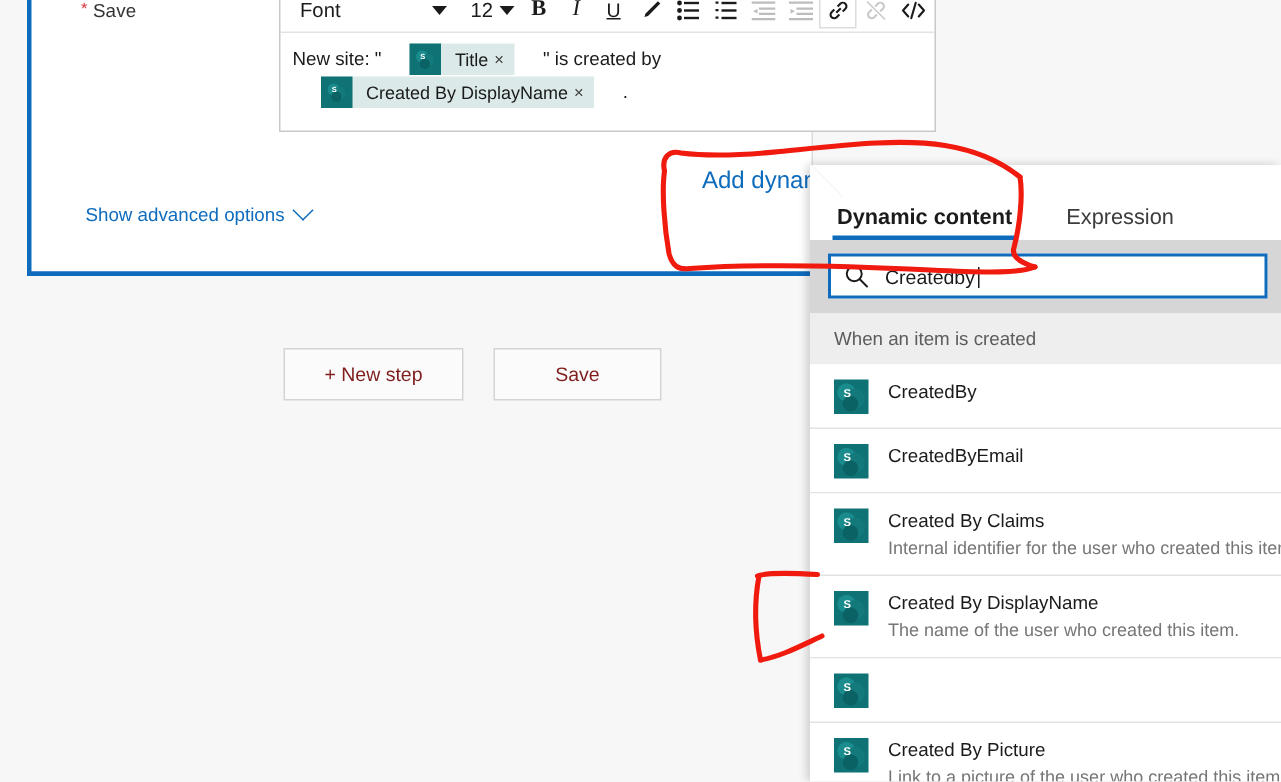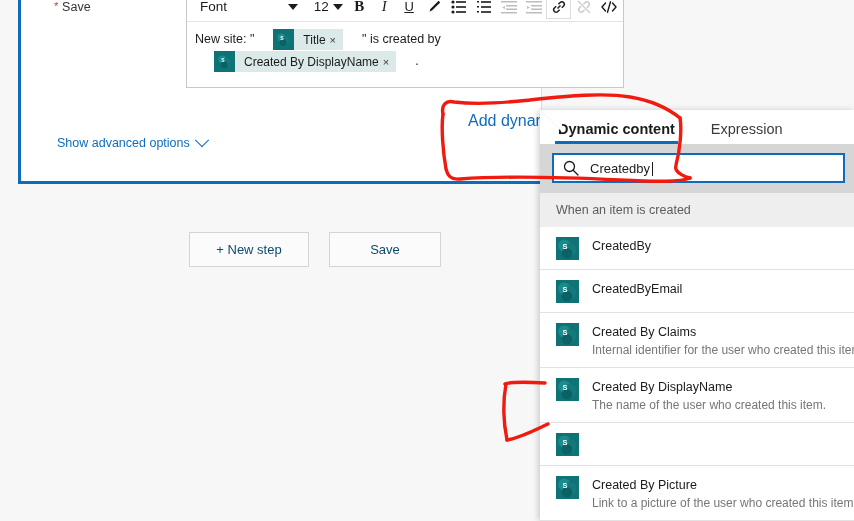--- a/index.html
+++ b/index.html
@@ -86,41 +86,41 @@
     font-size:12.5px; color:#0f6cbd; cursor:pointer; display:flex; align-items:center; gap:7px;
   }
   .chev-down{ display:inline-block; width:10px;height:10px;
     border-right:1.5px solid #0f6cbd;border-bottom:1.5px solid #0f6cbd;
     transform:rotate(45deg) translate(-2px,-2px);}
 
   
   #new-step-btn, #save-btn{
     position:absolute; top:232px; height:35px;
     background:#fbfbfb; border:1px solid #d4d4d4;
-    font-size:13px; color:#0c4a6e;
+    font-size:13px; color:#7f1d1d;
     display:flex;align-items:center;justify-content:center; cursor:pointer;
   }
   #new-step-btn{ left:189px; width:120px;}
   #save-btn{ left:329px; width:112px;}
 
   
   #dyn-panel{
     position:absolute; left:540px; top:110px; width:314px; height:411px;
     background:#ffffff; overflow:hidden;
     box-shadow:-2px 0 6px rgba(0,0,0,.18);
   }
   #panel-curl{
     position:absolute; left:540px; top:110px; width:22px; height:22px;
     background:linear-gradient(225deg,#ffffff 0%, #ffffff 45%, #dddddd 60%, #f3f3f3 100%);
     box-shadow:1px 1px 3px rgba(0,0,0,.25);
     clip-path:polygon(0 0,100% 0,100% 100%);
     z-index:5;
   }
   #panel-tabs{
-    display:flex; align-items:flex-end; height:34px; padding-left:15px;
+    display:flex; align-items:flex-end; height:50px; padding-left:15px;
     border-bottom:none; background:#fff;
   }
   .tab{
     font-size:14.5px; color:#3c3c3c; padding:0 3px 7px 3px; margin-right:30px;
     cursor:pointer; position:relative;
   }
   .tab.active{ font-weight:bold; color:#1b1b1b; }
   .tab.active:after{
     content:""; position:absolute;left:0;right:0;bottom:0;height:3px;background:#0f6cbd;
   }

